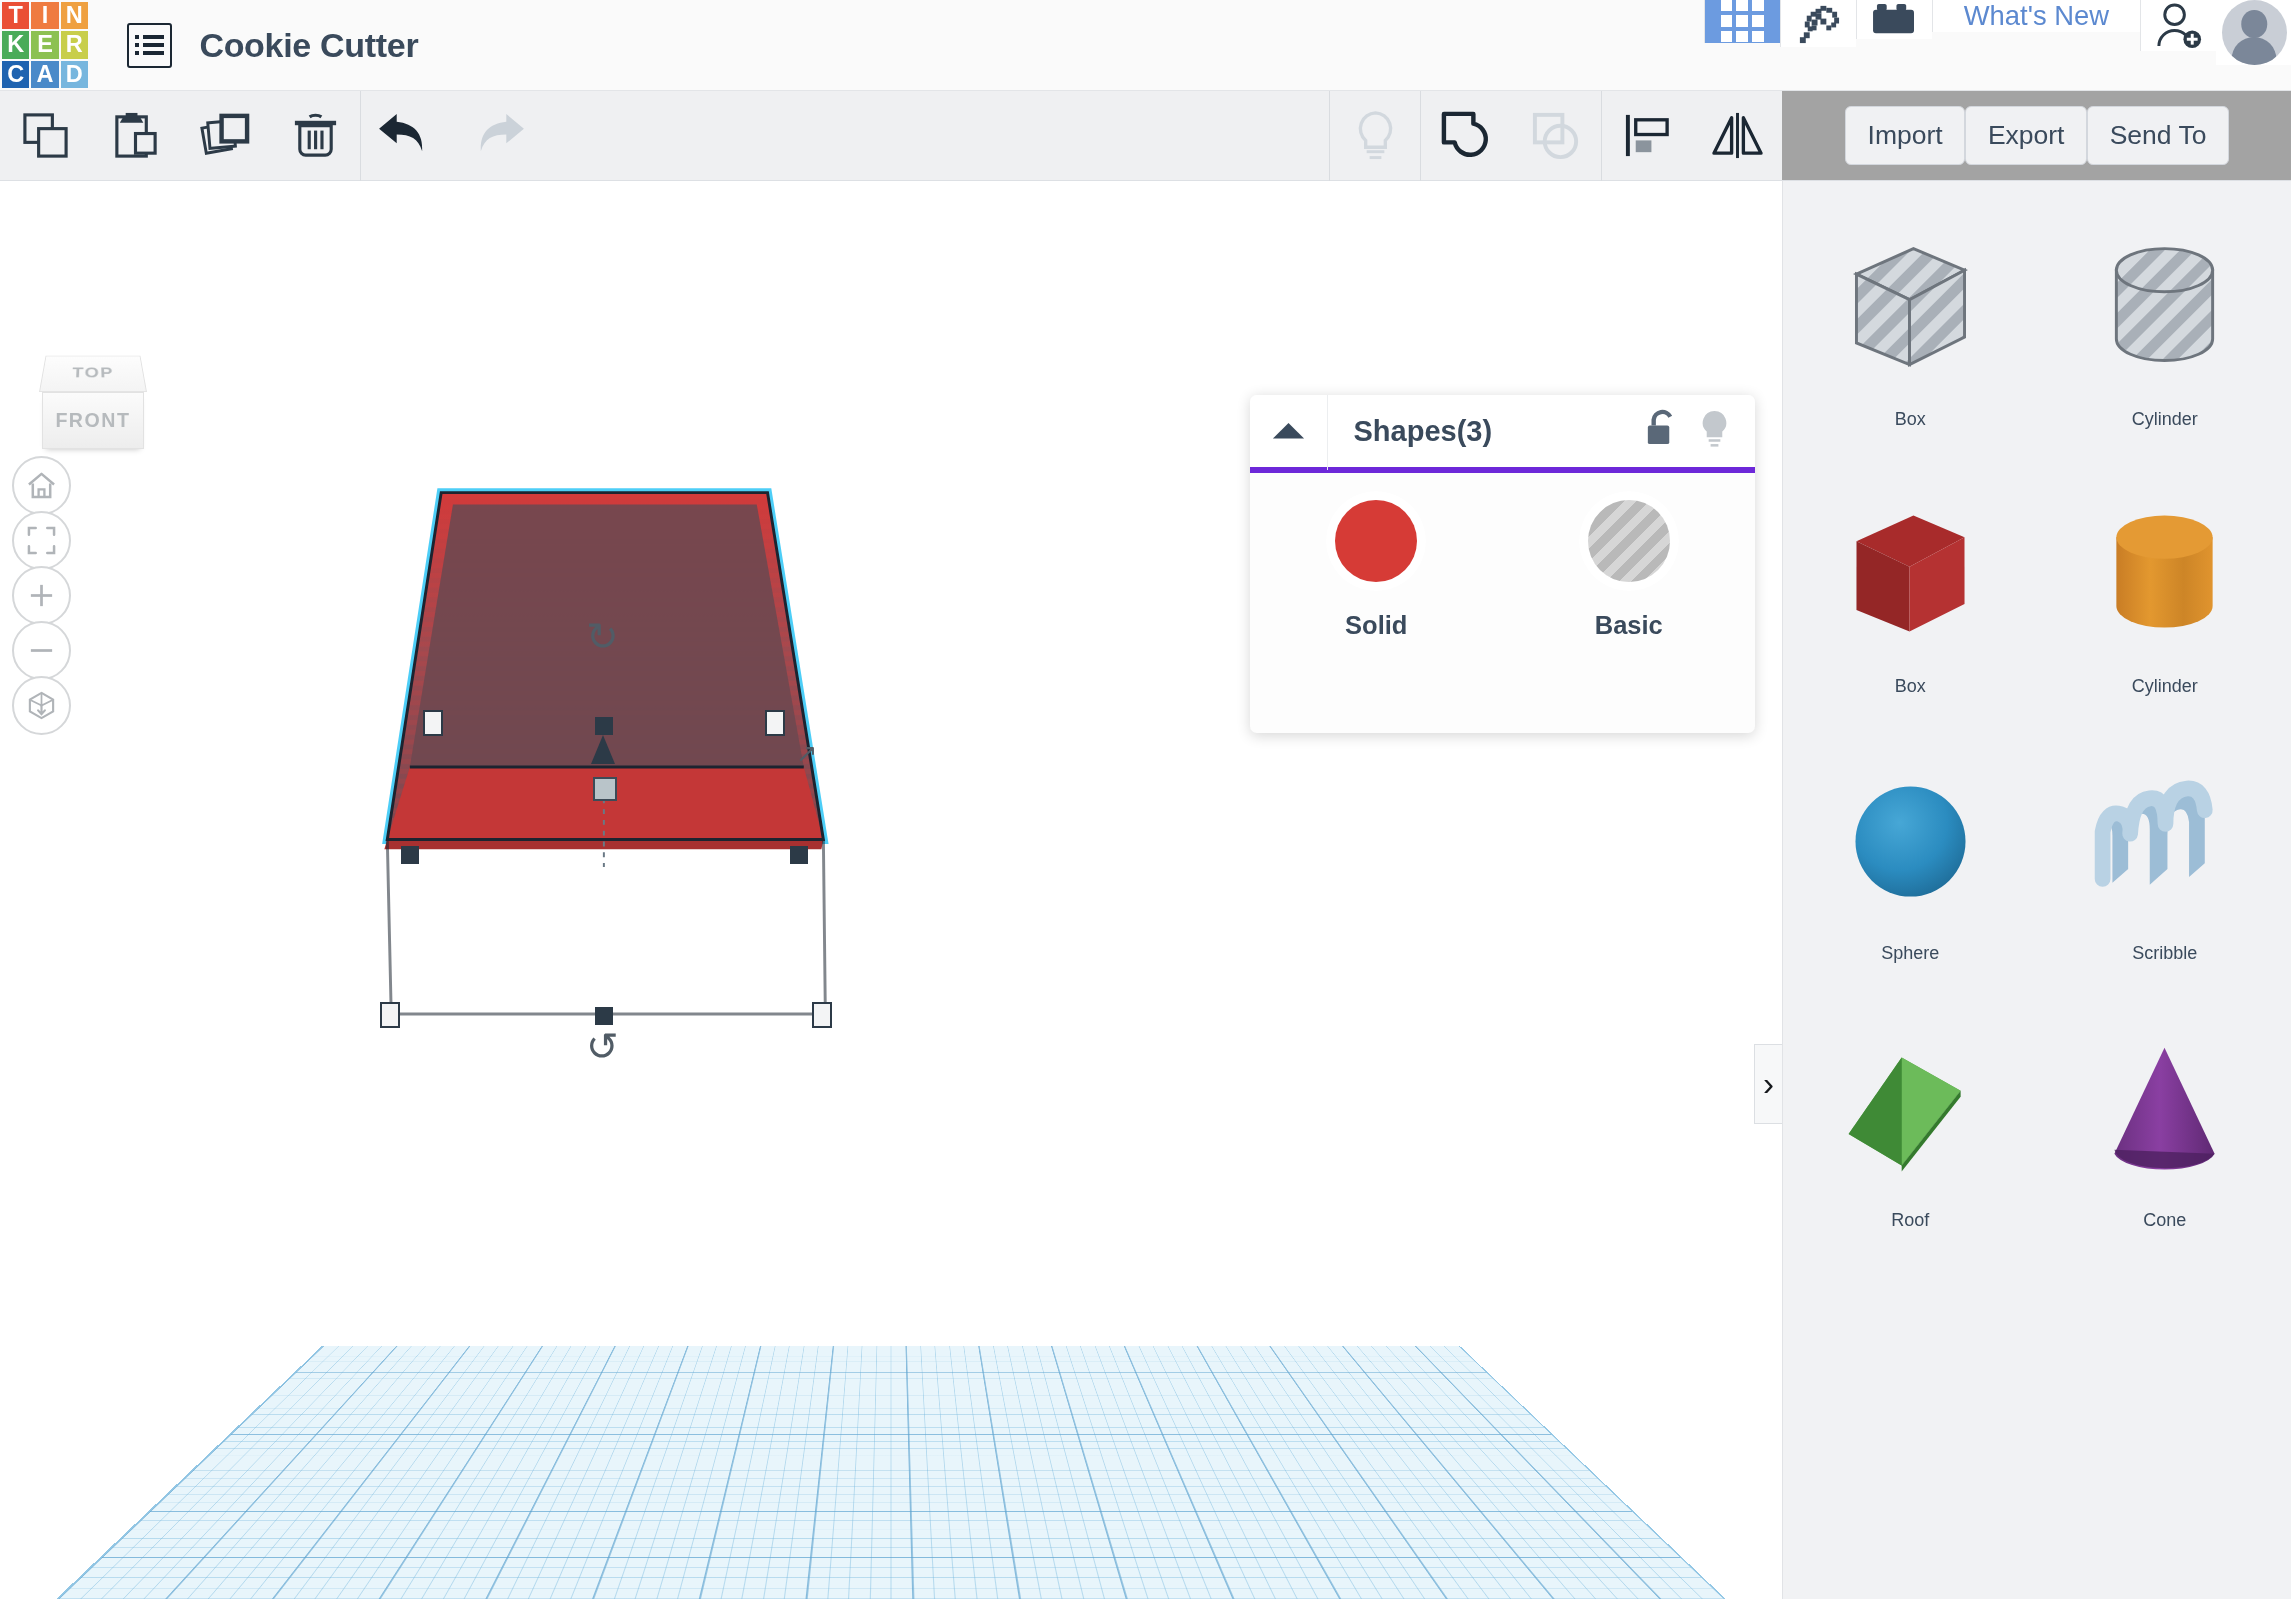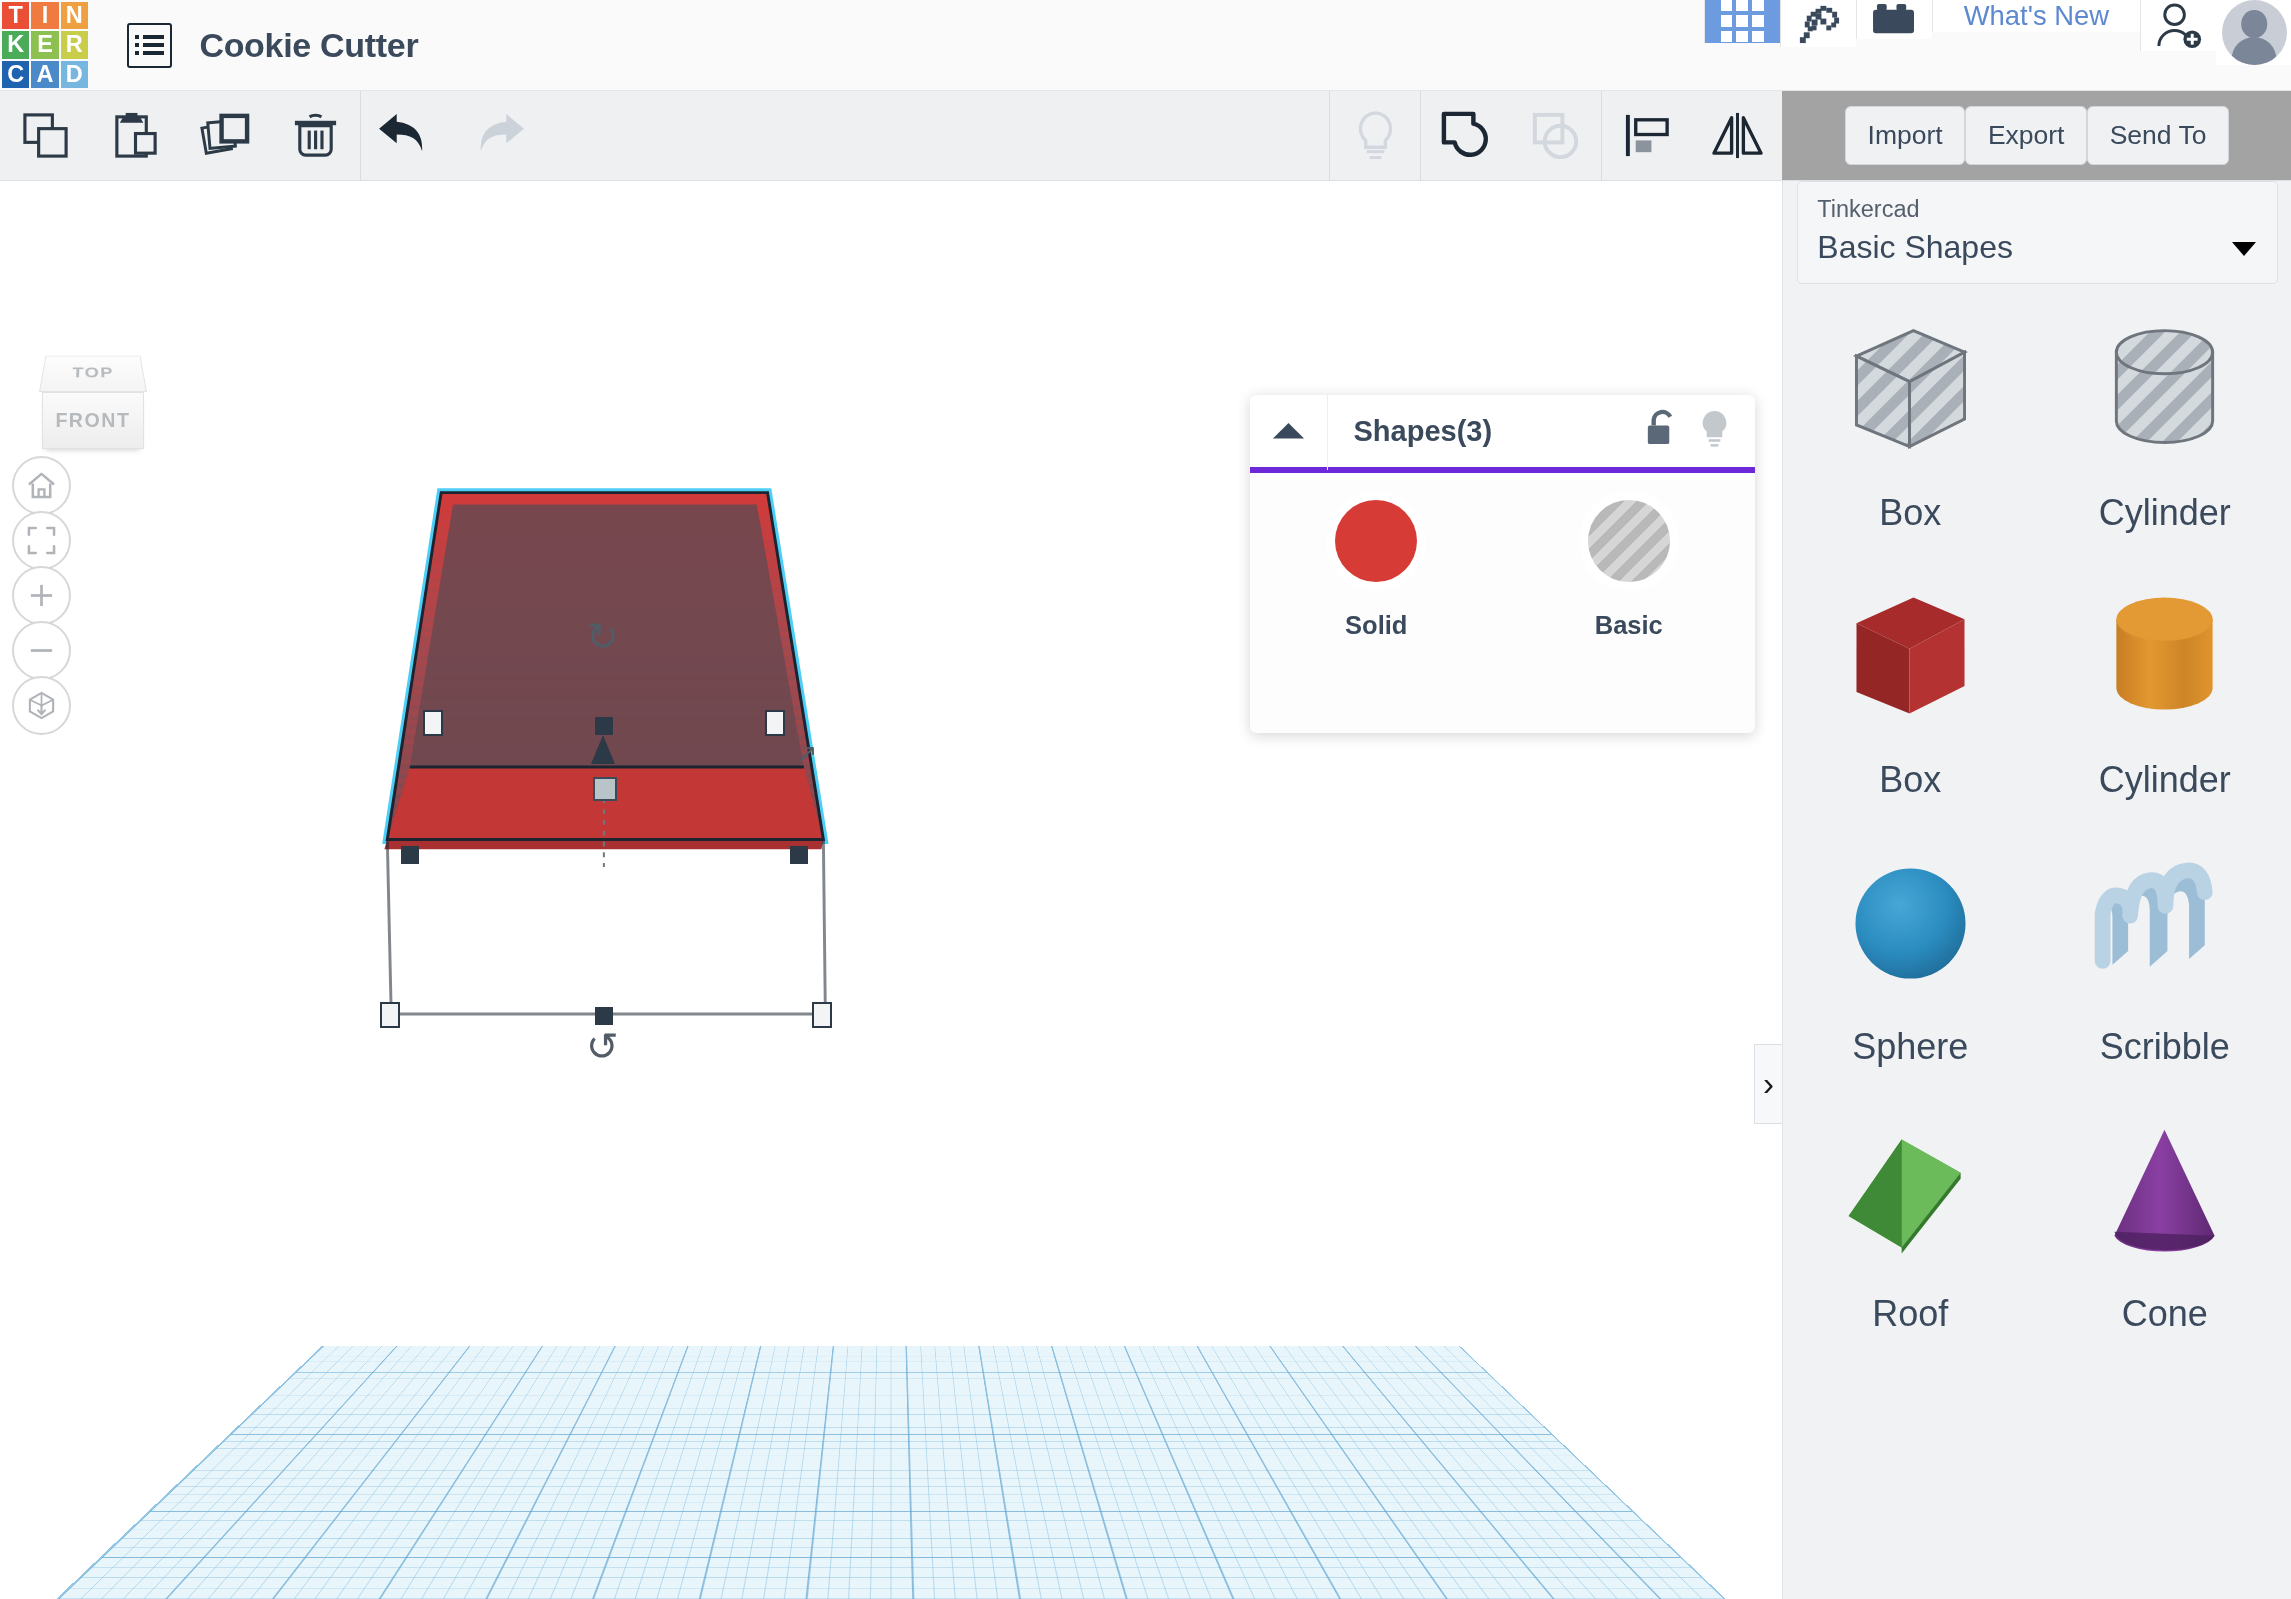--- a/index.html
+++ b/index.html
@@ -206,21 +206,21 @@
     position: absolute; right: 21.6px; bottom: 27.4px;
     width: 0; height: 0; border-left: 12.7px solid transparent;
     border-right: 12.7px solid transparent; border-top: 14.7px solid #000;
   }
   .rp-grid { display: grid; grid-template-columns: 1fr 1fr; }
   .rp-item {
     height: 267px; display: flex; flex-direction: column;
     align-items: center; justify-content: flex-end; padding-bottom: 17.6px; cursor: pointer;
   }
   .rp-item .thumb { height: 186px; display: flex; align-items: center; justify-content: center; }
-  .rp-item .lbl { font-size: 36px; color: #3a4a5c; margin-top: 5.9px; }
+  .rp-item .lbl { font-size: 18px; color: #3a4a5c; margin-top: 5.9px; }
 </style>
 </head>
 <body>
 
 <div id="app">
 
   <div class="topbar">
     <div class="logo-grid">
       <div class="logo-cell" style="background:#ea4f35">T</div>
       <div class="logo-cell" style="background:#ef7b40">I</div>
@@ -525,25 +525,20 @@
         </div>
       </div>
     </div>
 
     <div class="panel-handle">›</div>
 
   </div>
 
   <div class="rpanel">
 
-    <div class="rp-dropdown">
-      <div class="rp-dd-small">Tinkercad</div>
-      <div class="rp-dd-main">Basic Shapes</div>
-      <div class="rp-dd-caret"></div>
-    </div>
 
     <div class="rp-grid">
 
       <div class="rp-item">
         <div class="thumb">
           <svg width="167" height="167" viewBox="0 0 170 170" aria-hidden="true">
             <defs>
               <pattern id="hatch" width="22" height="22" patternUnits="userSpaceOnUse" patternTransform="rotate(45)">
                 <rect width="11" height="22" fill="#a9b0b8"></rect>
                   <rect x="11" width="11" height="22" fill="#d4d9de"></rect>

